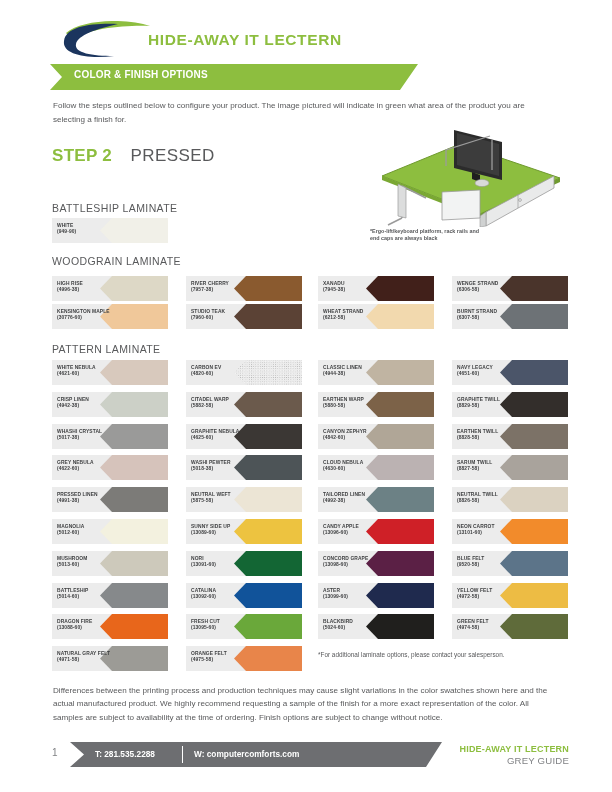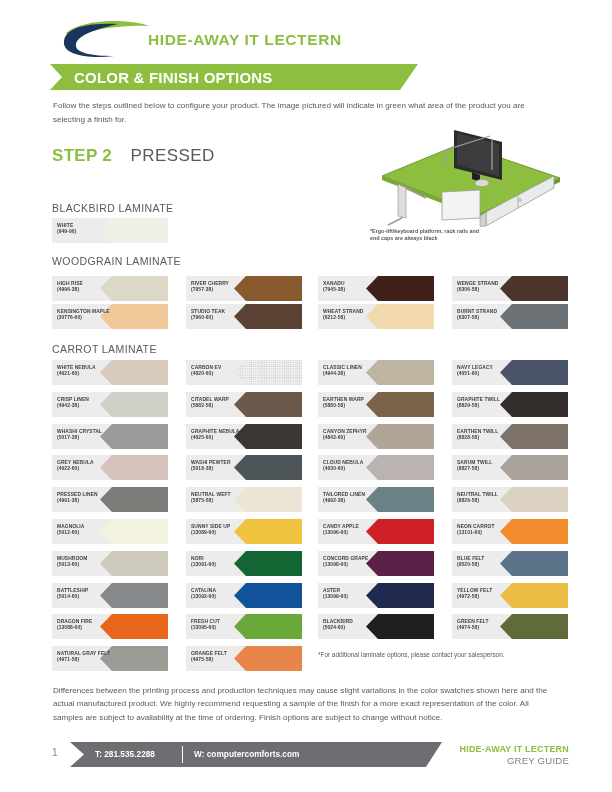--- a/index.html
+++ b/index.html
@@ -22,21 +22,21 @@
   }
 
   
   .banner {
     position: absolute; left: 50px; top: 64px; width: 368px; height: 26px;
     background: #8dbe3f;
     clip-path: polygon(0 0, 368px 0, 350px 26px, 0 26px, 12px 13px);
   }
   .banner-label {
     position: absolute; left: 74px; top: 69px;
-    font-size: 15px; font-weight: bold; color: #ffffff; letter-spacing: 0.2px;
+    font-size: 10px; font-weight: bold; color: #ffffff; letter-spacing: 0.2px;
   }
 
   
   .intro {
     position: absolute; left: 53px; top: 99px; width: 500px;
     font-size: 8.1px; line-height: 13.5px; color: #58595b;
   }
 
   
   .step-row { position: absolute; left: 52px; top: 146px; }
@@ -176,23 +176,23 @@
     <polygon points="89,11 131,22 131,54 89,43" fill="#3c3c3c"></polygon>
     <polygon points="104,50 112,53 112,60 104,57" fill="#1f1f1f"></polygon>
 
     <path d="M78 44 L78 28 L122 14 M124 18 L124 48" stroke="#9b9b9b" stroke-width="1.3" fill="none"></path>
 
     <ellipse cx="114" cy="61" rx="7" ry="3.6" fill="#d9dada" stroke="#9b9b9b" stroke-width="0.6"></ellipse>
   </svg>
 </div>
 <div class="product-note">*Ergo-lift/keyboard platform, rack rails and end caps are always black</div>
 
-<div class="sec-title" style="left:52px; top:202px;">BLACKBIRD LAMINATE</div>
+<div class="sec-title" style="left:52px; top:202px;">BATTLESHIP LAMINATE</div>
 <div class="sec-title" style="left:52px; top:255px;">WOODGRAIN LAMINATE</div>
-<div class="sec-title" style="left:52px; top:343px;">CARROT LAMINATE</div>
+<div class="sec-title" style="left:52px; top:343px;">PATTERN LAMINATE</div>
 
 <div id="swatch-layer">
     <div class="swatch" style="left: 52px; top: 218px;">
       <div class="chip tex-flat" style="background: rgb(241, 240, 232);"></div>
       <div class="txt">
         <div>WHITE</div>
         <div class="code">(949-90)</div>
       </div>
     </div>
     <div class="swatch" style="left: 52px; top: 276px;">

